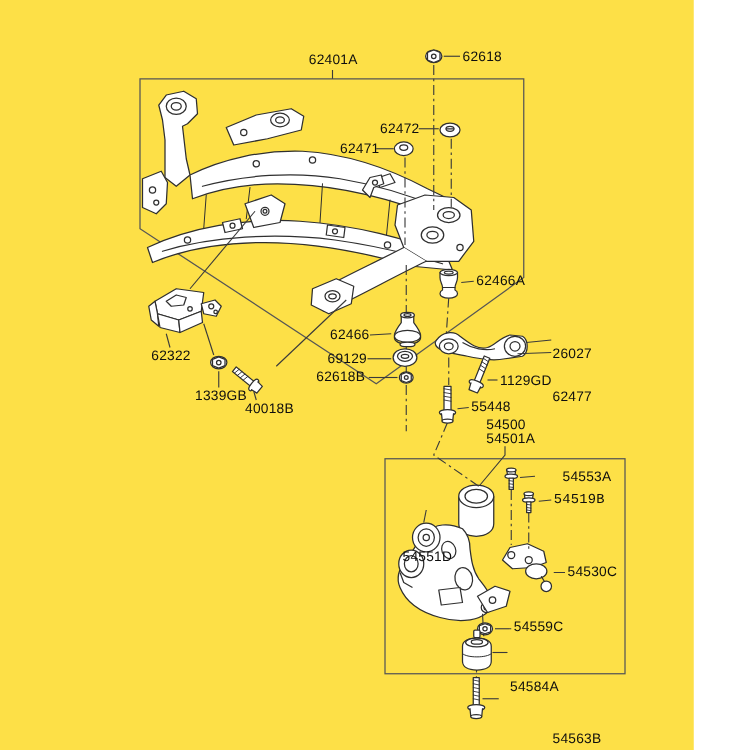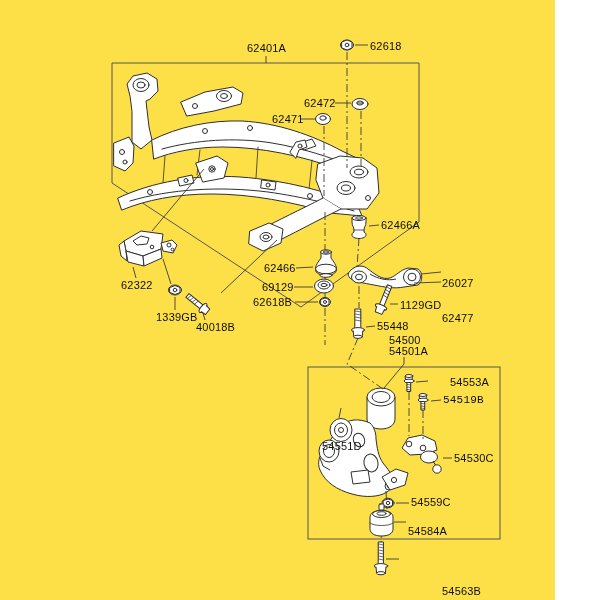--- a/index.html
+++ b/index.html
@@ -297,15 +297,15 @@
   <div class="lbl" style="left:442px;top:277px;">26027</div>
   <div class="lbl" style="left:400px;top:299px;">1129GD</div>
   <div class="lbl" style="left:377px;top:320px;">55448</div>
   <div class="lbl" style="left:389px;top:334px;">54500</div>
   <div class="lbl" style="left:389px;top:345px;">54501A</div>
   <div class="lbl" style="left:450px;top:376px;">54553A</div>
   <div class="lbl" style="left:443px;top:394px;font-family:Liberation Mono, monospace;">54519B</div>
   <div class="lbl" style="left:322px;top:396px;margin-top:44px;">54551D</div>
   <div class="lbl" style="left:454px;top:452px;">54530C</div>
   <div class="lbl" style="left:411px;top:496px;">54559C</div>
-  <div class="lbl" style="left:408px;top:525px;">54584A</div>
+  <div class="lbl" style="left:408px;top:544px;">54584A</div>
   <div class="lbl" style="left:401px;top:585px;padding-left:41px;">54563B</div>
 </div>
 
 </body></html>

